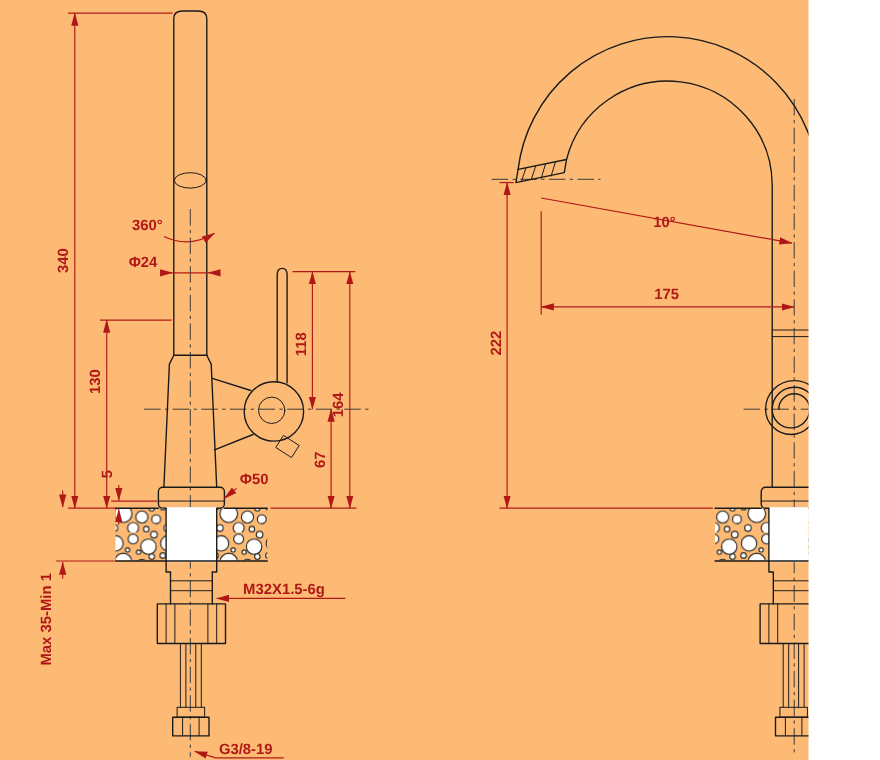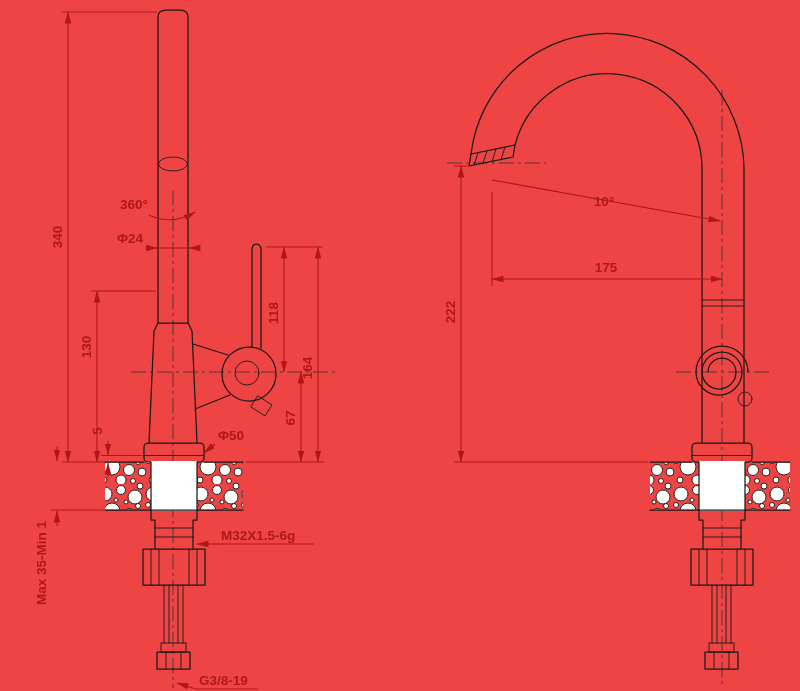--- a/index.html
+++ b/index.html
@@ -1,16 +1,16 @@
 <!DOCTYPE html>
 <html><head>
 <meta charset="utf-8">
 <style>
   html,body{margin:0;padding:0;background:#ffffff;}
-  .stage{position:relative;width:800px;height:691px;background:#ef4444;overflow:hidden;
+  .stage{position:relative;width:735px;height:691px;background:#fdba74;overflow:hidden;
          font-family:"Liberation Sans",sans-serif;}
   svg{display:block;}
   .k {stroke:#1a1a1a;stroke-width:1.25;fill:none;stroke-linecap:round;stroke-linejoin:round;}
   .k2{stroke:#1a1a1a;stroke-width:0.9;fill:none;stroke-linecap:round;}
   .cl{stroke:#3a3a3a;stroke-width:0.9;fill:none;stroke-dasharray:15 4 3 4;}
   .d {stroke:#b01818;stroke-width:1.05;fill:none;}
   .peb{stroke:#222222;stroke-width:1;fill:#ffffff;}
   text.t{fill:#b01818;font-family:"Liberation Sans",sans-serif;font-size:13.5px;font-weight:700;}
 </style>
 </head>

